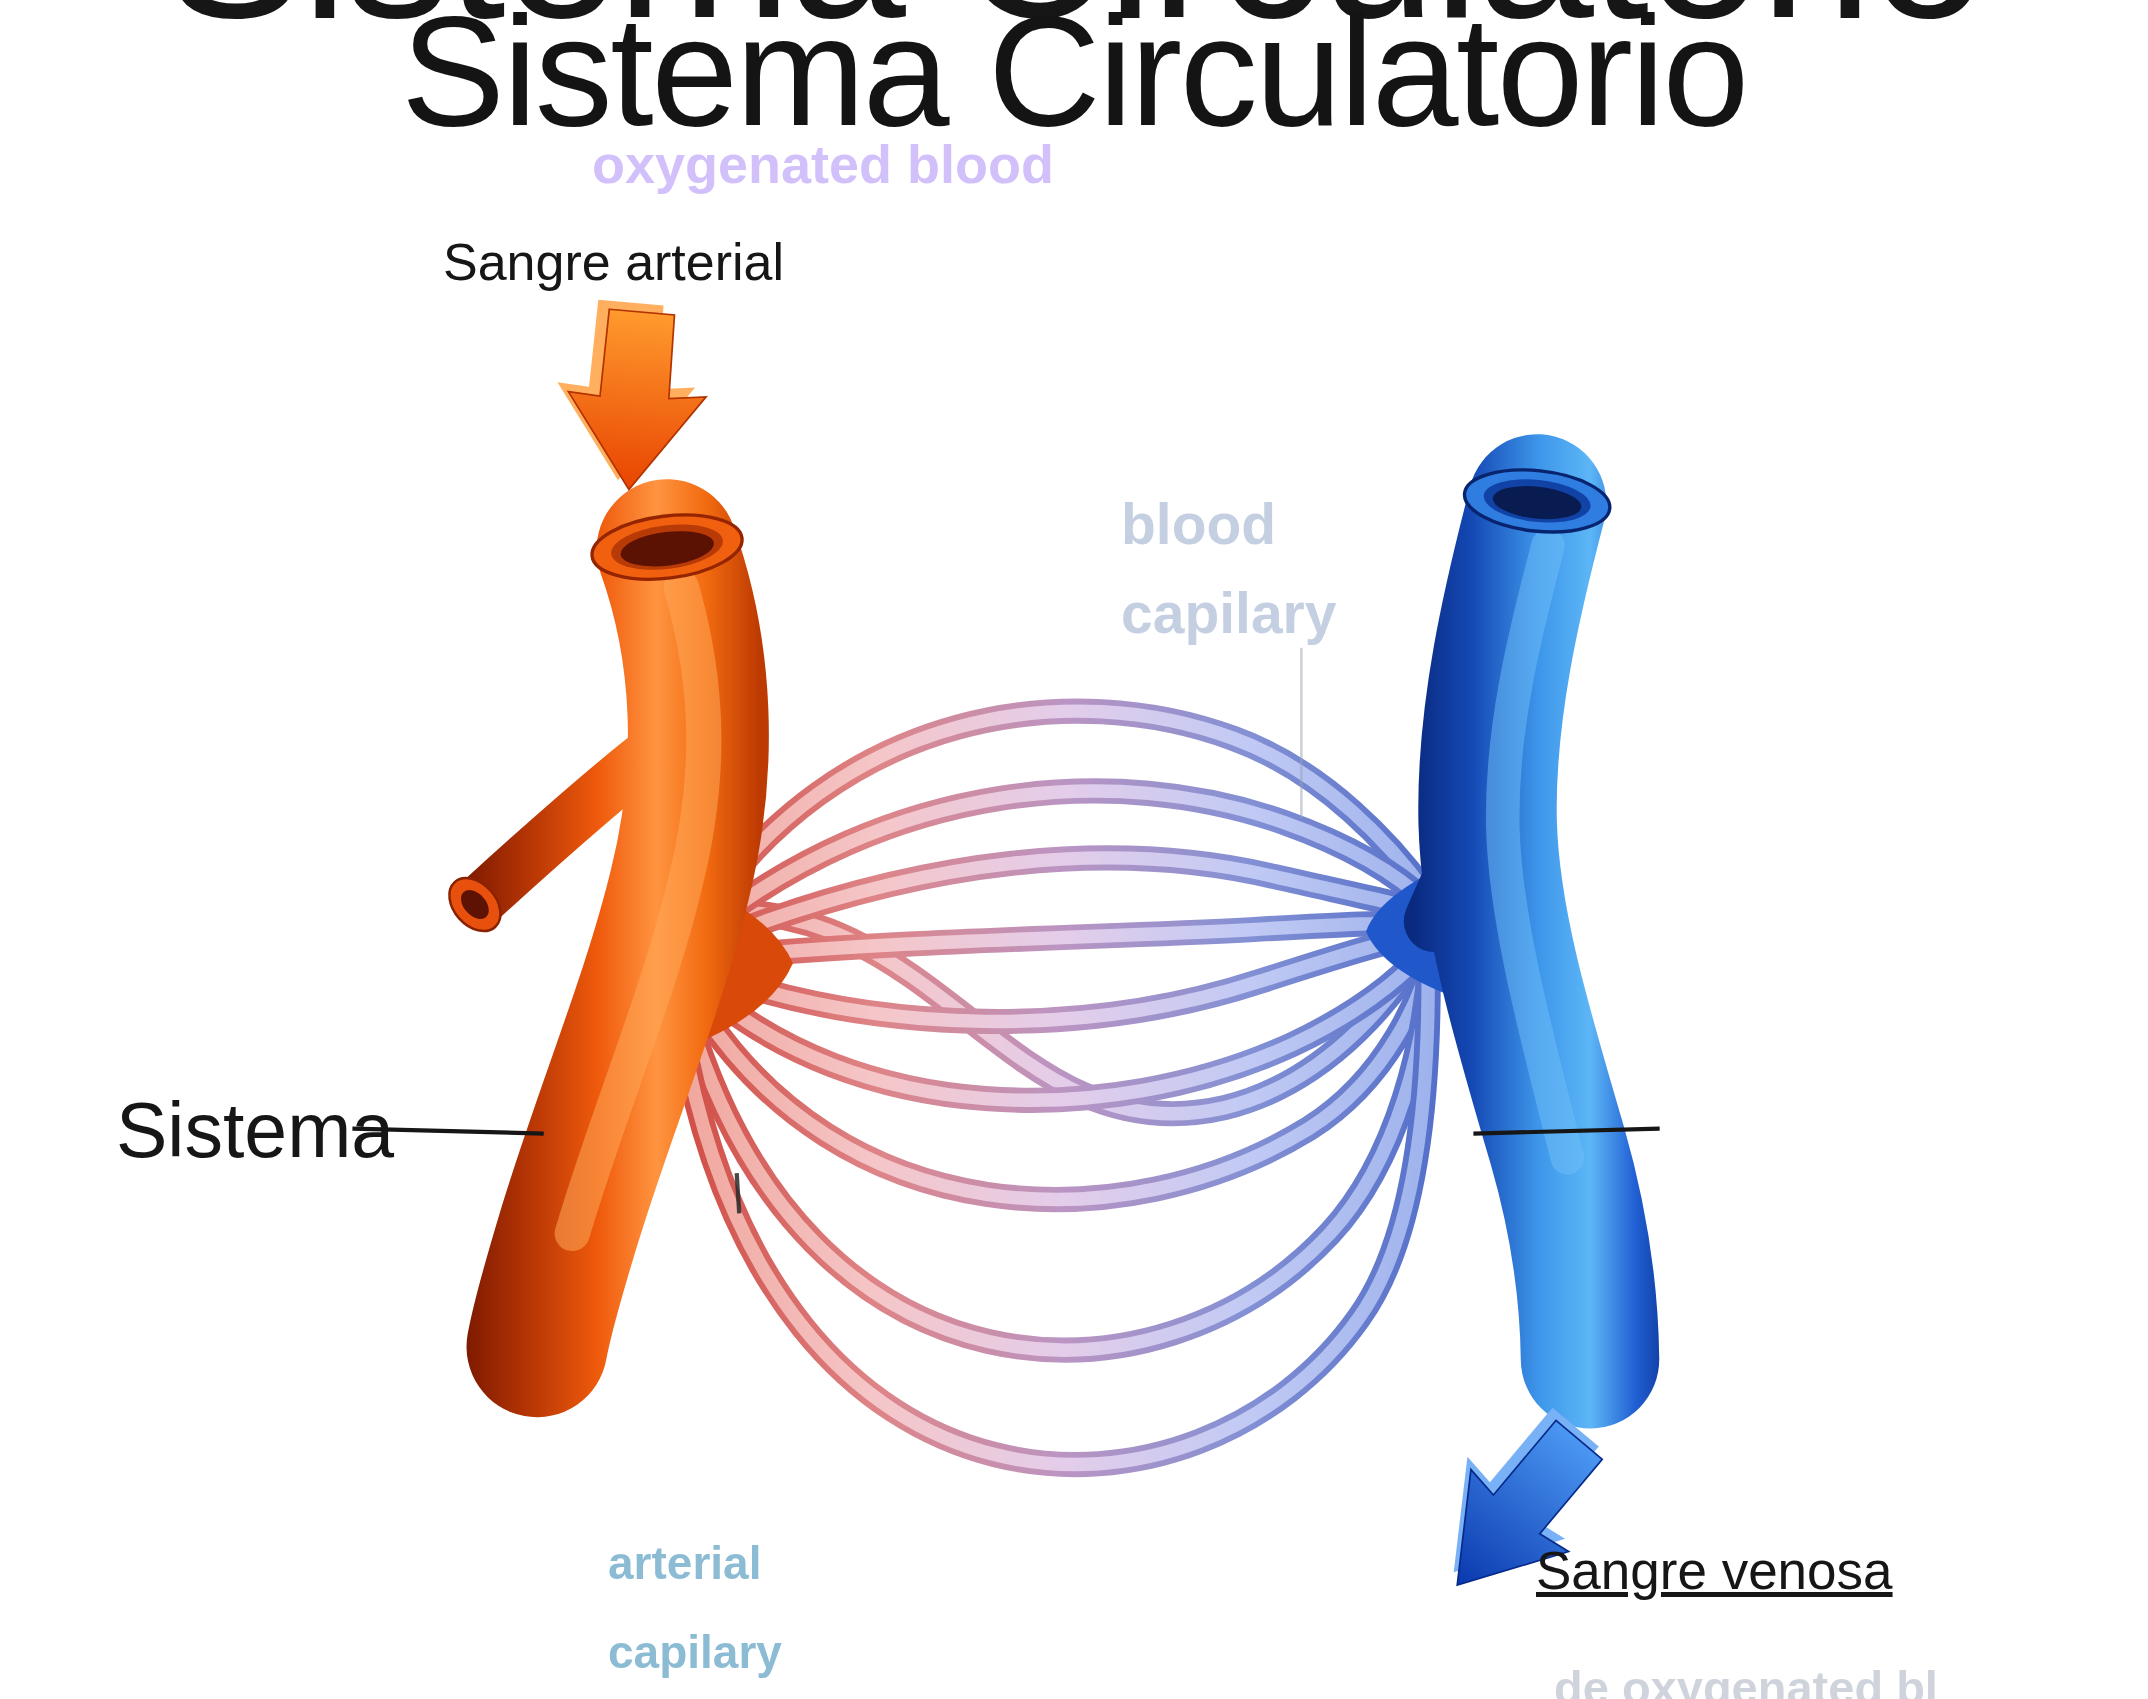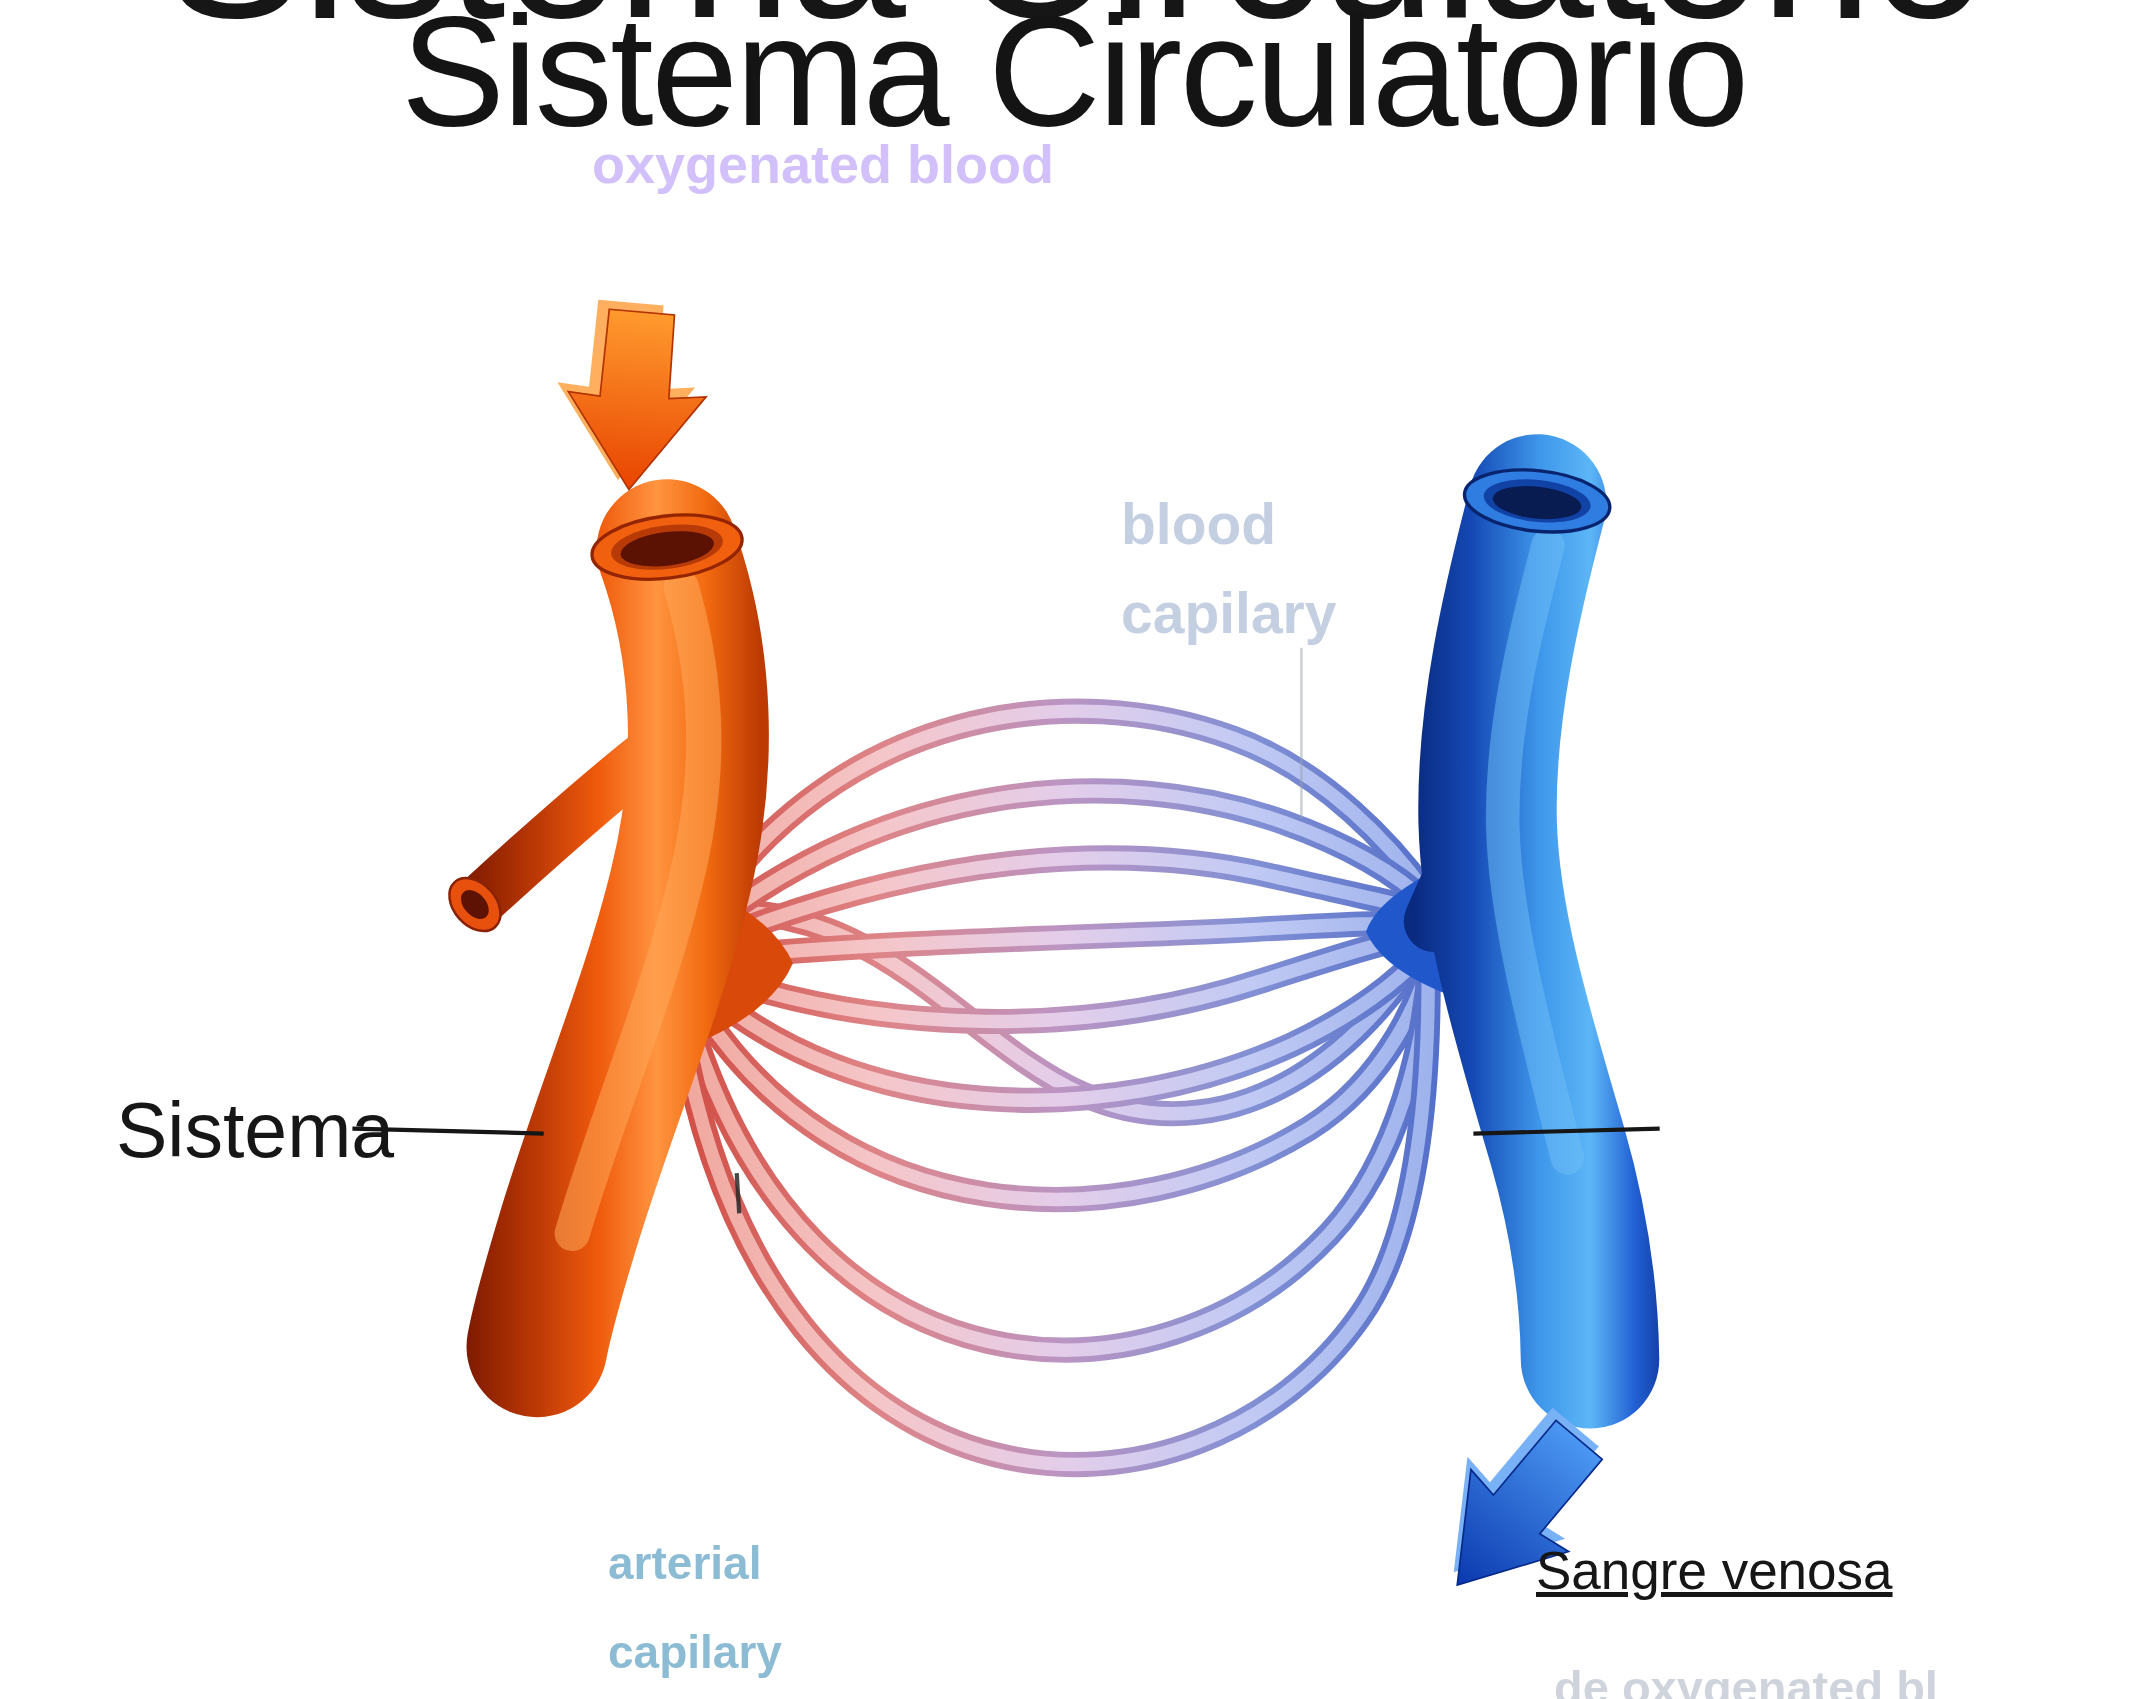--- a/index.html
+++ b/index.html
@@ -168,17 +168,18 @@
       <polygon points="-36,0 36,0 36,116 76,110 0,226 -76,110 -36,116" fill="url(#gVr)" stroke="#062a8a" stroke-width="2"></polygon>
     </g>
 
     <line x1="420" y1="1345" x2="648" y2="1351" stroke="#161616" stroke-width="5"></line>
     <line x1="1756" y1="1351" x2="1978" y2="1345" stroke="#161616" stroke-width="5"></line>
     <line x1="878" y1="1398" x2="881" y2="1446" stroke="#2a2a2a" stroke-width="5" opacity="0.85"></line>
     <line x1="1551" y1="772" x2="1551" y2="975" stroke="#99a2b0" stroke-width="3" opacity="0.5"></line>
   </svg>
 
   <h1 class="title">Sistema Circulatorio</h1>
+  <div class="lbl lbl-sangre-arterial">Sangre arterial</div>
   <div class="lbl lbl-arteria">Sistema</div>
   <div class="lbl lbl-sangre-venosa">Sangre venosa</div>
 
 </div>
 
 
 </body></html>

